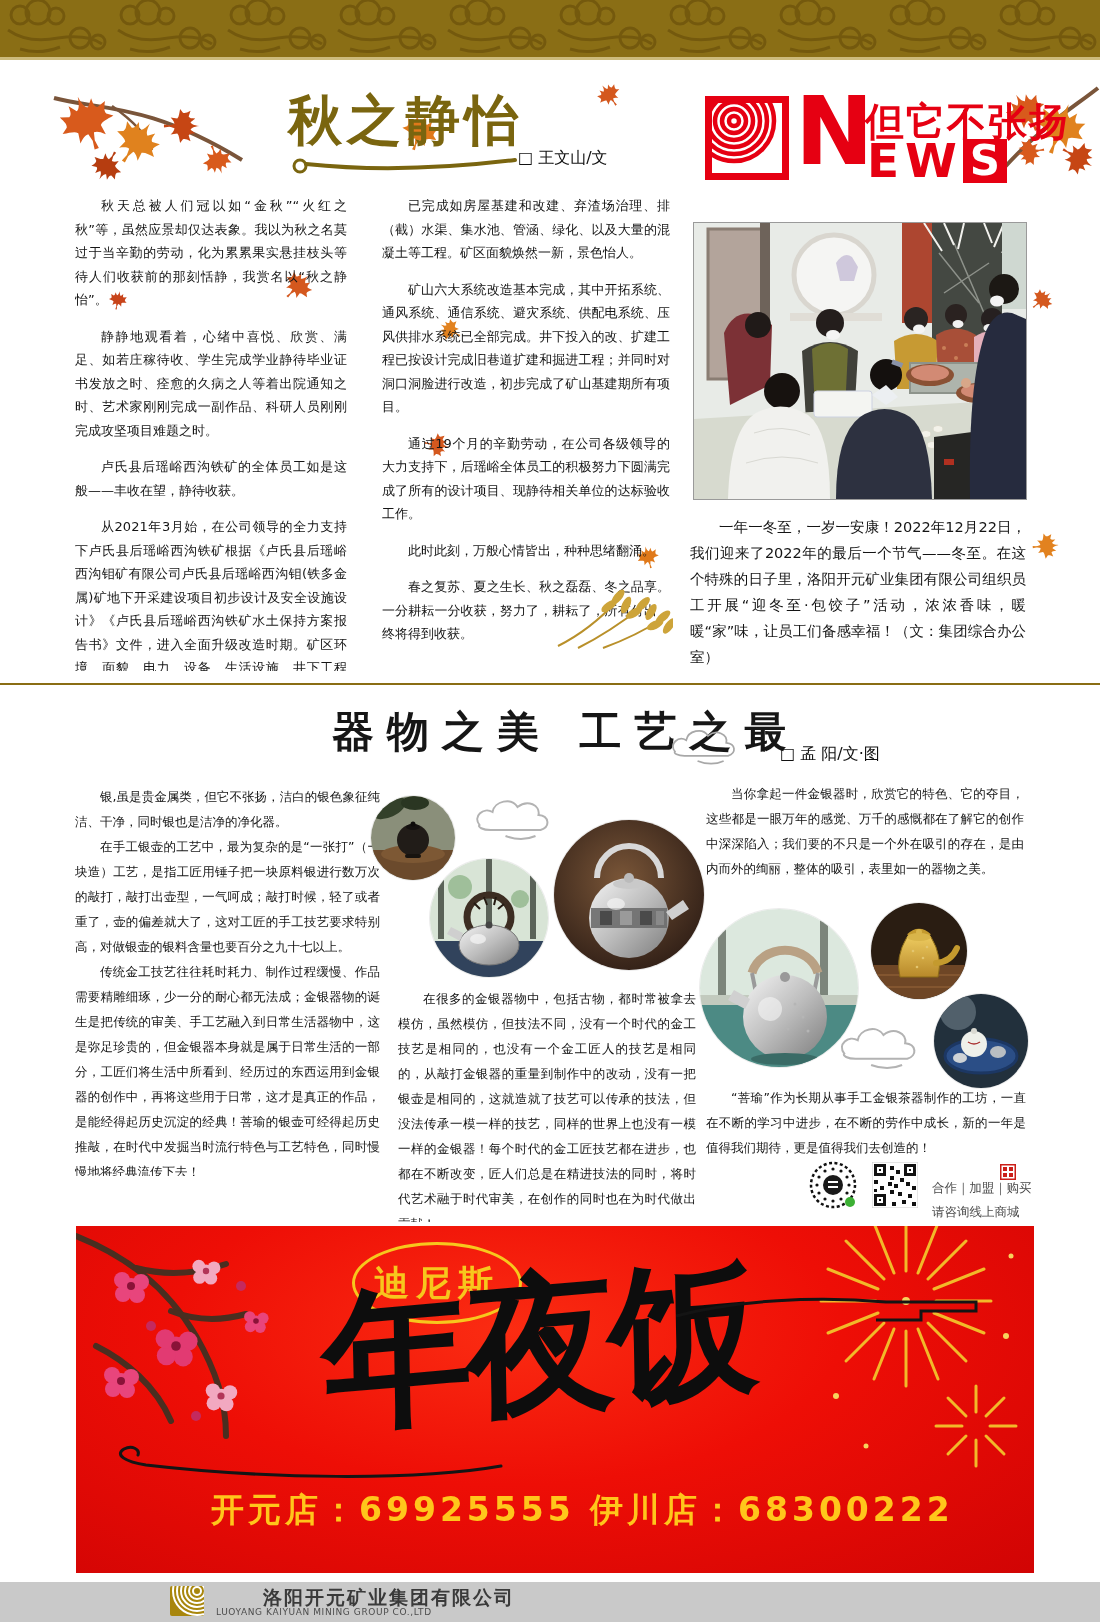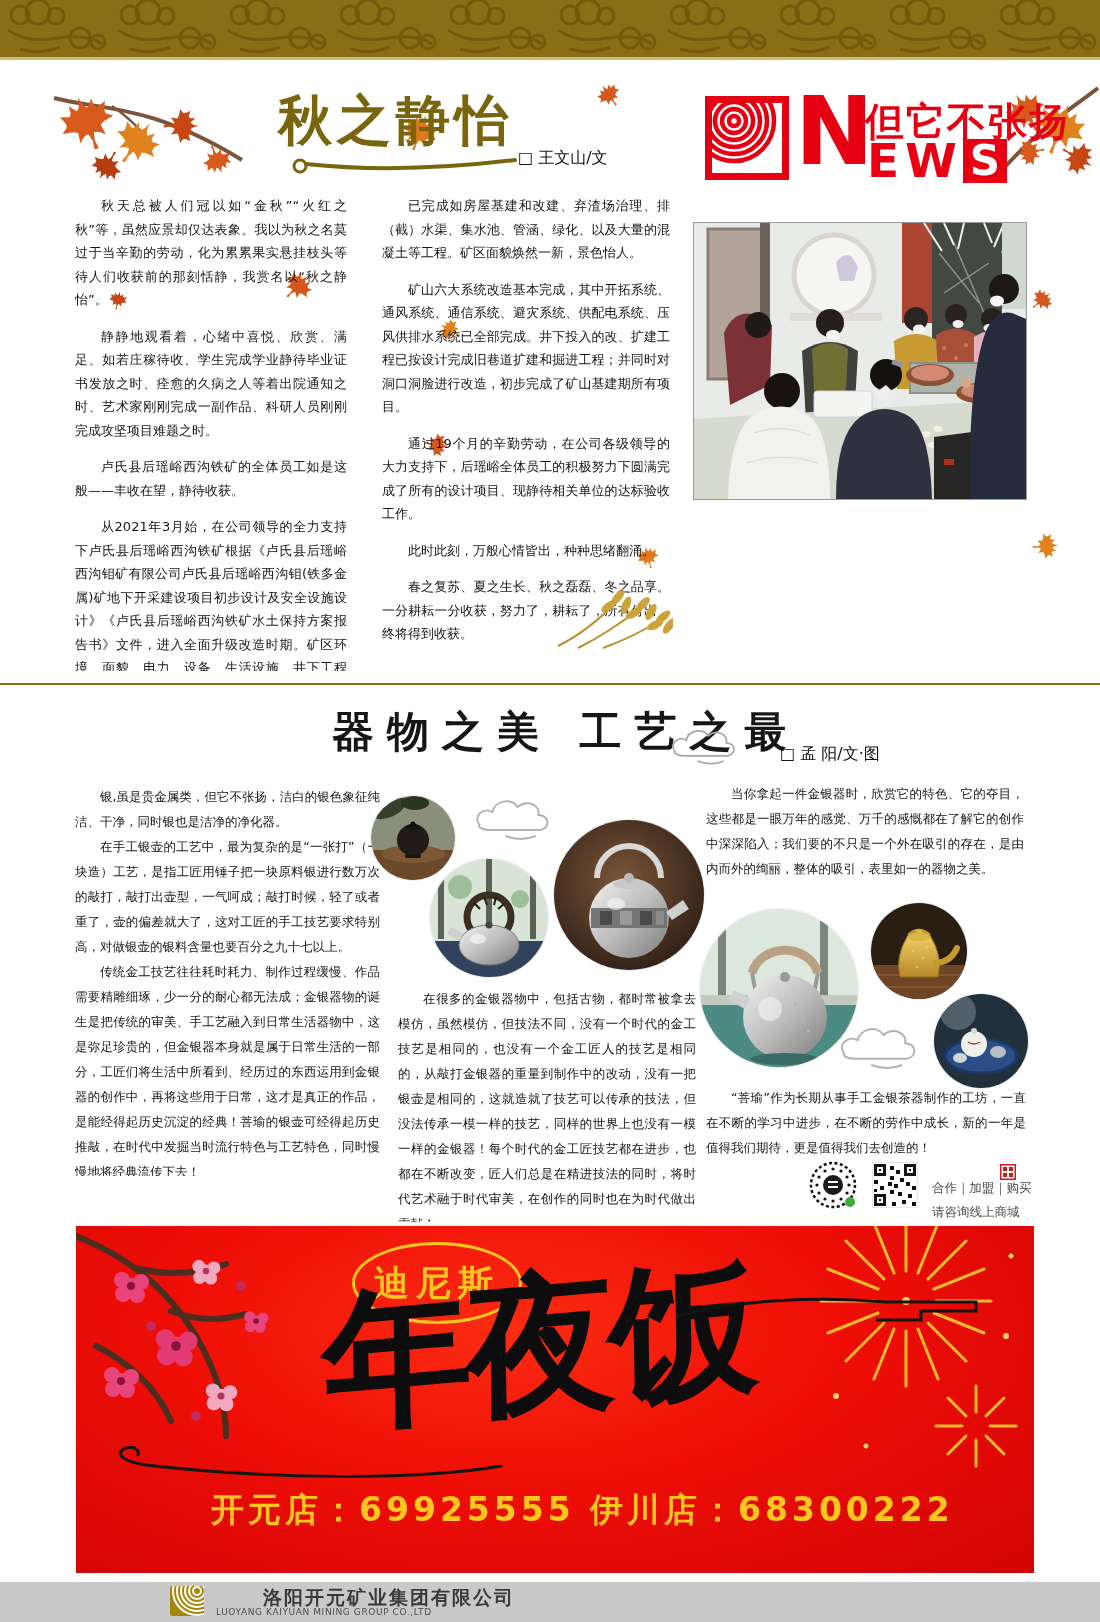--- a/index.html
+++ b/index.html
@@ -3,21 +3,21 @@
 <meta charset="utf-8">
 <style>
   html,body{margin:0;padding:0;background:#fff;}
   .page{position:relative;width:1100px;height:1622px;margin:0 auto;background:#fff;
         overflow:hidden;font-family:"DejaVu Sans",sans-serif;color:#151515;}
   .abs{position:absolute;}
   
   .topband{left:0;top:0;}
   .topline{left:0;top:57px;width:1100px;height:3px;background:#cdbb7c;}
   
-  .title1{left:278px;top:90px;width:420px;font-size:54px;font-weight:bold;color:#7a650f;
+  .title1{left:288px;top:90px;width:420px;font-size:54px;font-weight:bold;color:#7a650f;
           letter-spacing:5px;line-height:62px;}
   .author1{left:518px;top:148px;font-size:16px;color:#111;}
   .a1col{position:absolute;font-size:13px;line-height:23.5px;text-align:justify;overflow:hidden;}
   .a1col p{margin:13px 0 12px;text-indent:2em;}
   .a1left{left:75px;top:181px;width:272px;height:490px;}
   .a1right{left:382px;top:181px;width:288px;height:490px;}
   
   .newslogo{left:705px;top:93px;width:322px;height:94px;}
   .nl-sq{position:absolute;left:0;top:3px;width:70px;height:70px;border:7px solid #e60012;overflow:hidden;background:#fff;}
   .nl-n{position:absolute;left:90px;top:-8px;font-size:94px;line-height:94px;font-weight:900;color:#e60012;}
@@ -278,20 +278,21 @@
       <circle cx="192" cy="152" r="16" fill="#14100e"></circle>
       <rect x="198" y="138" width="11" height="5" fill="#8a93a8" transform="rotate(20 203 140)"></rect>
       <path d="M142,276 q0,-64 24,-82 q24,-16 50,0 q20,14 22,82 z" fill="#2d3140"></path>
       <path d="M178,172 l14,-10 l12,12 l-12,8 z" fill="#eceff2"></path>
       <circle cx="310" cy="66" r="15" fill="#1c1814"></circle>
       <ellipse cx="303" cy="78" rx="7" ry="5.5" fill="#f4f4f4"></ellipse>
       <path d="M276,276 q-2,-120 16,-168 q10,-22 26,-18 l14,6 l0,180 z" fill="#262b3e"></path>
       <circle cx="272" cy="160" r="5" fill="#d8a789"></circle>
     </svg>
   </div>
+  <div class="abs caption">一年一冬至，一岁一安康！2022年12月22日，我们迎来了2022年的最后一个节气——冬至。在这个特殊的日子里，洛阳开元矿业集团有限公司组织员工开展“迎冬至·包饺子”活动，浓浓香味，暖暖“家”味，让员工们备感幸福！（文：集团综合办公室）</div>
 
   <div class="abs divider"></div>
 
   <div class="abs title2">器物之美 工艺之最</div>
   <svg class="abs" style="left:668px;top:722px" width="80" height="52" viewBox="0 0 92 52">
     <use href="#cloudP" stroke="#a8a8a8" stroke-width="2"></use>
   </svg>
   <div class="abs author2">□ 孟  阳/文·图</div>
 
   <div class="a2col a2left">

